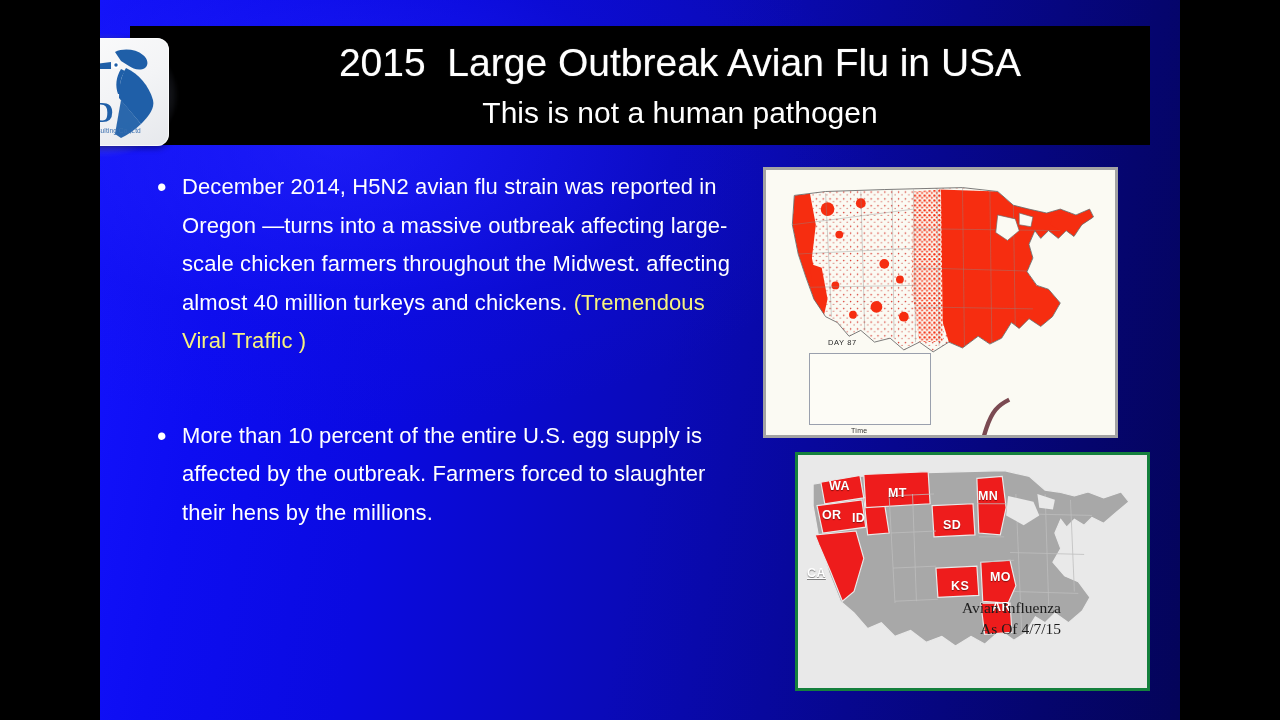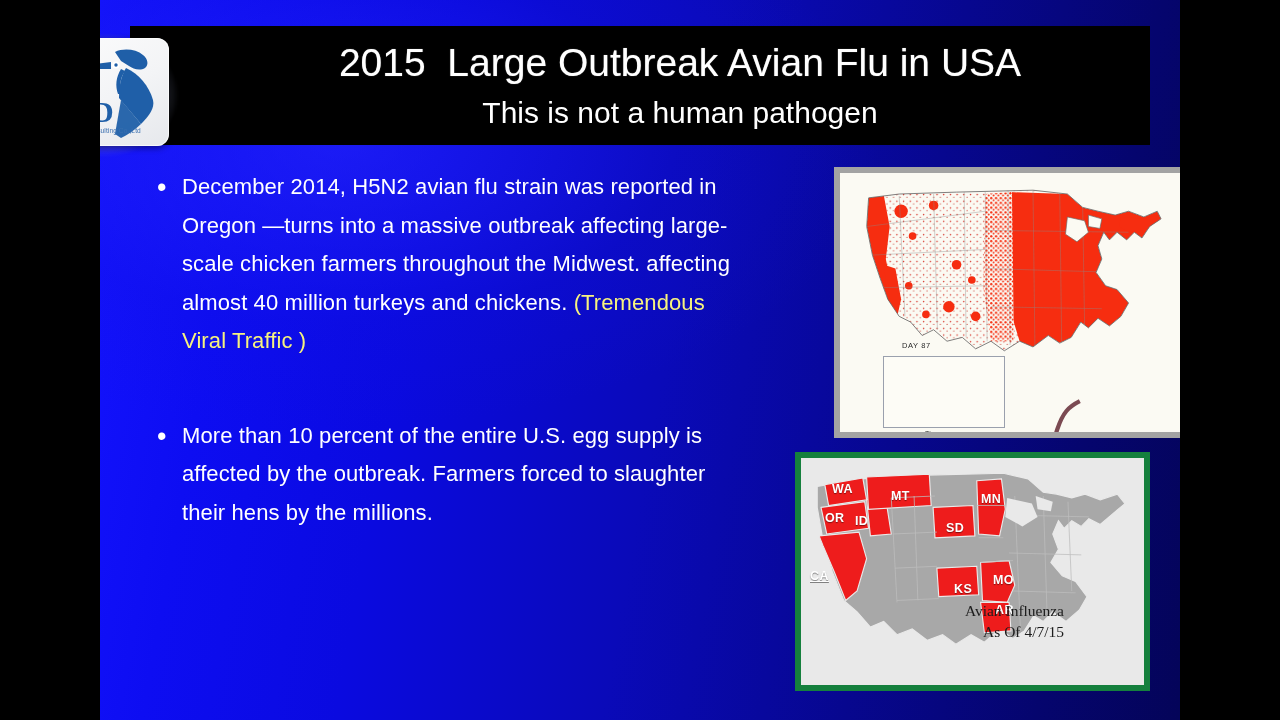--- a/index.html
+++ b/index.html
@@ -121,30 +121,30 @@
   }
   .hl { color: #f7f37e; }
 
   
   .pic {
     position: absolute;
     z-index: 12;
     overflow: hidden;
   }
   .pic-top {
-    left: 834px; top: 167px;
+    left: 763px; top: 167px;
     width: 355px; height: 271px;
     background: #fbfaf3;
-    border: 6px solid #a3a3a3;
+    border: 3px solid #a3a3a3;
   }
   .pic-bottom {
     left: 795px; top: 452px;
     width: 355px; height: 239px;
     background: #e9e9e9;
-    border: 6px solid #15803d;
+    border: 3px solid #15803d;
   }
   .pic svg { display: block; width: 100%; height: 100%; }
 
   
   .day-label {
     position: absolute;
     left: 62px; top: 168px;
     font-size: 7.5px;
     letter-spacing: 0.6px;
     color: #2a2a2a;

